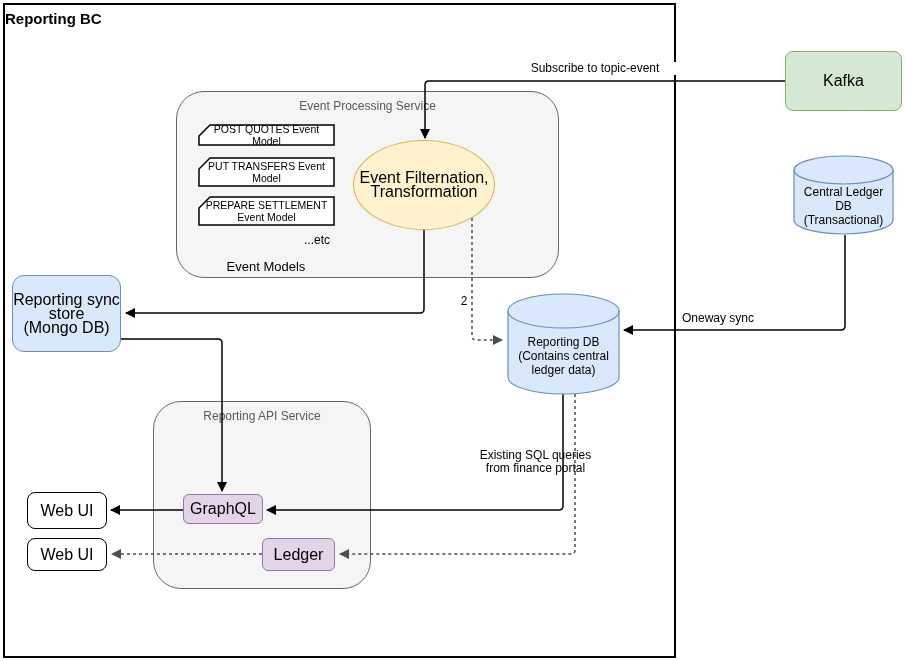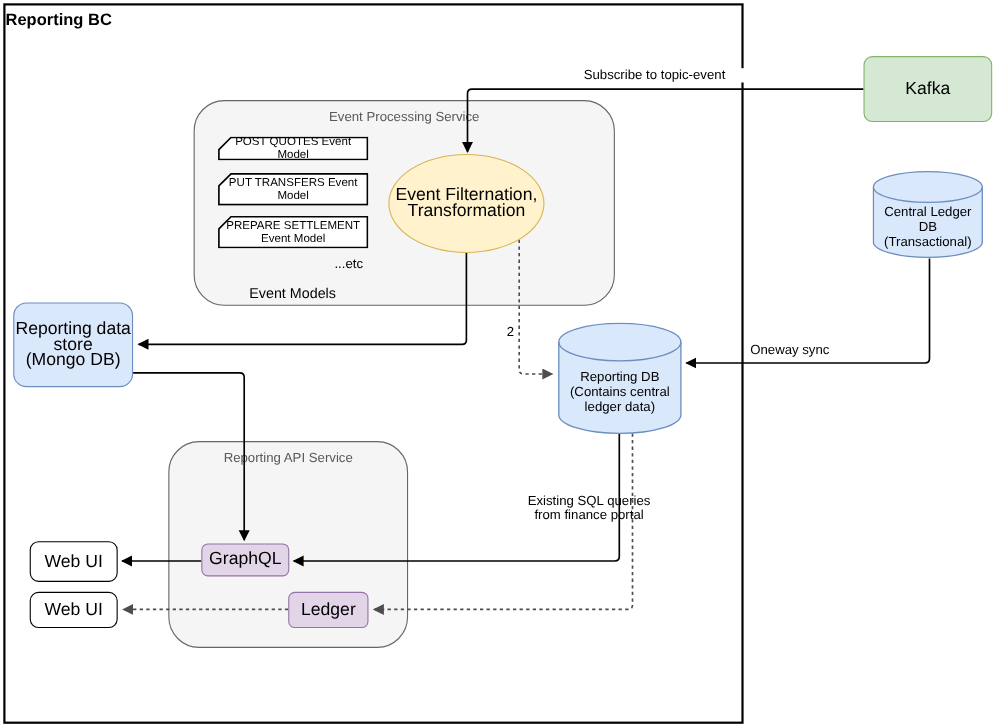--- a/index.html
+++ b/index.html
@@ -147,21 +147,21 @@
       <path d="M1 18 A55.5 17 0 0 0 112 18" fill="none" stroke="#6c8ebf" stroke-width="1.2"></path>
     </svg>
     <div class="cyl-text" style="top:30px; bottom:6px;">
       <div>Reporting DB</div>
       <div>(Contains central</div>
       <div>ledger data)</div>
     </div>
   </div>
 
   <div class="abs node blue mongo" style="left:12px; top:275px; width:109px; height:77px;">
-    <div>Reporting data</div>
+    <div>Reporting sync</div>
     <div>store</div>
     <div>(Mongo DB)</div>
   </div>
 
   <div class="abs node purple" style="left:183px; top:494px; width:80px; height:30px;">
     <div>GraphQL</div>
   </div>
   <div class="abs node purple" style="left:262px; top:538px; width:73px; height:33px;">
     <div>Ledger</div>
   </div>

